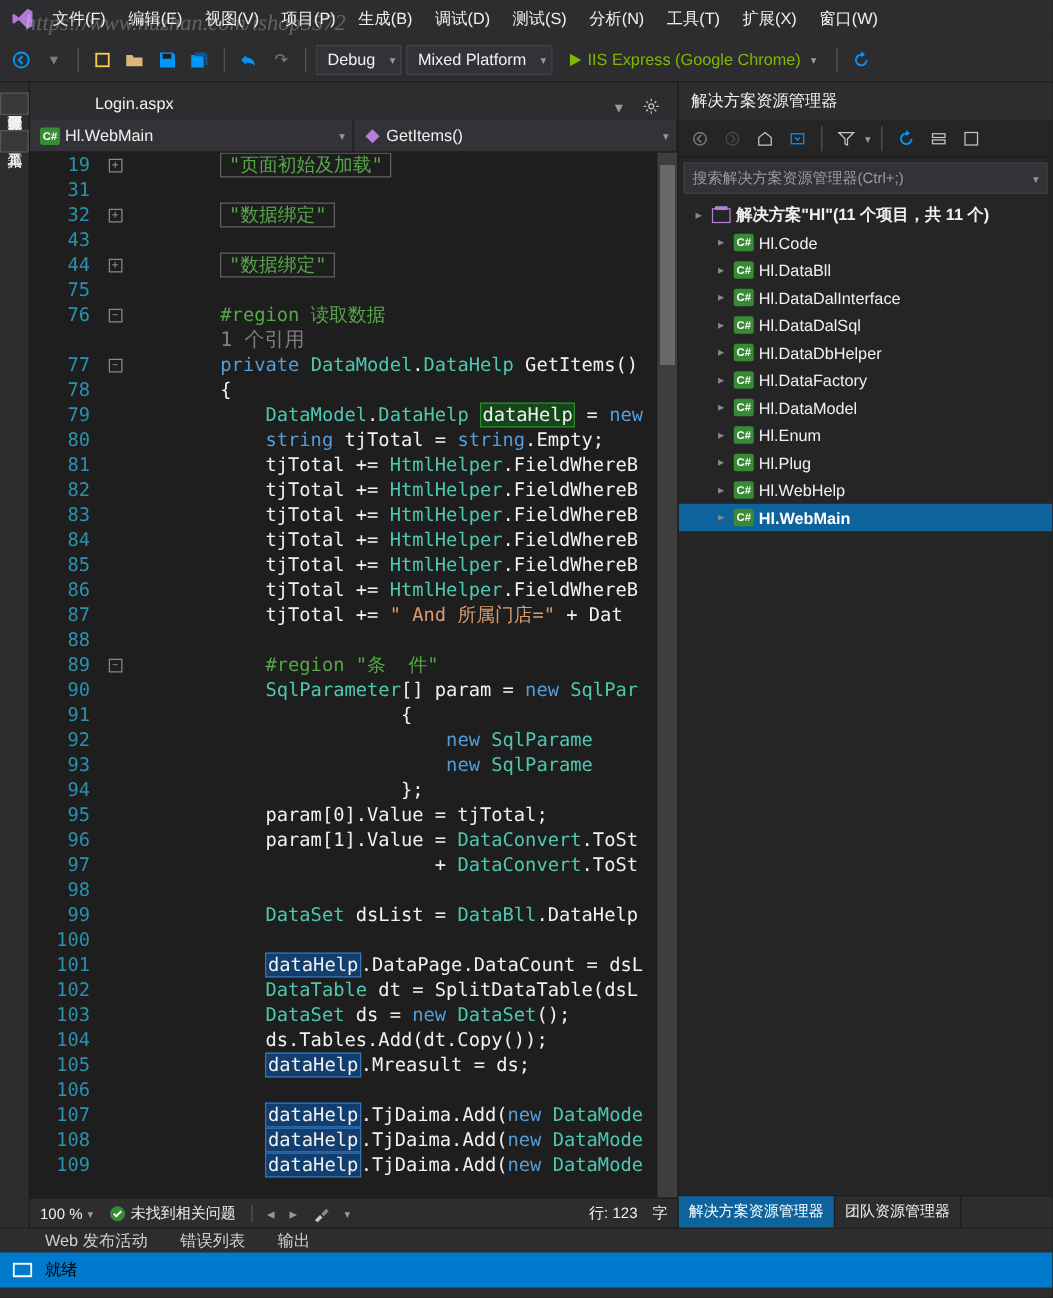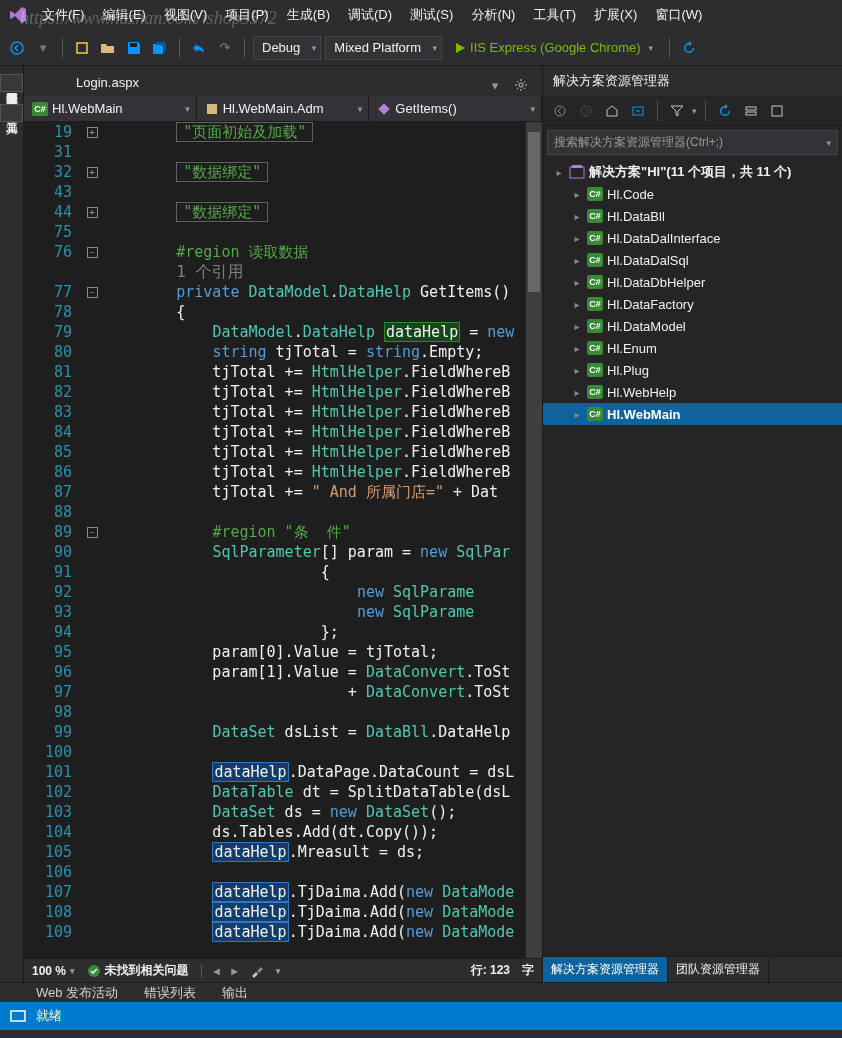--- a/index.html
+++ b/index.html
@@ -85,21 +85,21 @@
 .type { color: #4ec9b0; text-align: center; }
 .str { color: #d69d72; }
 .comment { color: #57a64a; }
 .hl { background: #113d6f; border: 1px solid #3676b8; padding: 0 1px; }
 .hl-green { background: #14461a; border: 1px solid #2d8a2d; padding: 0 1px; }
 .ref-hint { color: #7f7f7f; font-size: 16px; }
 .scrollbar-v { width: 16px; background: #3e3e3e; position: relative; }
 .sb-thumb { position: absolute; left: 2px; right: 2px; top: 10px; height: 160px; background: #686868; }
 .editor-status {
   height: 24px; background: #2d2d30; border-top: 1px solid #1c1c1c;
-  display: flex; align-items: center; gap: 12px; padding: 0 8px; font-size: 12px; font-weight: bold;
+  display: flex; align-items: center; gap: 12px; padding: 0 8px; font-size: 12px;
 }
 .zoom-combo { display: flex; align-items: center; gap: 4px; }
 .no-issues { display: flex; align-items: center; gap: 4px; }
 .solution-pane { width: 300px; background: #252526; border-left: 1px solid #1c1c1c; display: flex; flex-direction: column; }
 .pane-title { height: 30px; padding: 6px 10px; background: #2d2d30; font-size: 13px; }
 .pane-toolbar { height: 30px; display: flex; align-items: center; padding: 0 6px; gap: 4px; border-bottom: 1px solid #1c1c1c; }
 .search-box {
   margin: 4px; background: #333337; border: 1px solid #434346;
   padding: 3px 6px; font-size: 12px; color: #999;
   display: flex; align-items: center; justify-content: space-between;
@@ -116,21 +116,21 @@
 .sln-icon { width: 16px; height: 16px; }
 .pane-tabs { height: 26px; display: flex; background: #2d2d30; border-top: 1px solid #1c1c1c; }
 .pane-tab { padding: 4px 8px; font-size: 12px; cursor: pointer; border-right: 1px solid #1c1c1c; }
 .pane-tab.active { background: #0e639c; color: #fff; }
 .bottom-tabs {
   height: 20px; background: #2d2d30; display: flex; align-items: center;
   padding-left: 30px; gap: 14px; font-size: 13px; border-top: 1px solid #1c1c1c;
 }
 .bot-tab { padding: 4px 6px; cursor: pointer; color: #d0d0d0; }
 .status-bar {
-  height: 28px; background: #007acc; color: #fef9c3;
+  height: 28px; background: #007acc; color: #000000;
   display: flex; align-items: center; padding: 0 10px; gap: 10px; font-size: 13px;
 }
 svg { display: block; }
 </style>
 </head>
 <body>
 
 <div class="watermark">https://www.huzhan.com/ishop3572</div>
 
 <div class="menubar">
@@ -231,26 +231,20 @@
               <path d="M7 1v2M7 11v2M1 7h2M11 7h2M3 3l1.4 1.4M9.6 9.6L11 11M3 11l1.4-1.4M9.6 4.4L11 3" stroke="#c5c5c5"></path>
             </svg>
           </div>
       </div>
     </div>
 
     <div class="nav-combos">
       <div class="nav-combo">
         <span class="proj-icon">C#</span>
         <span>Hl.WebMain</span>
-      </div>
-      <div class="nav-combo">
-        <svg width="14" height="14">
-            <rect x="2" y="2" width="10" height="10" fill="#d7ba7d"></rect>
-          </svg>
-        <span>Hl.WebMain.Adm</span>
       </div>
       <div class="nav-combo">
         <svg width="14" height="14">
             <rect x="3" y="3" width="8" height="8" fill="#b180d7" transform="rotate(45 7 7)"></rect>
           </svg>
         <span>GetItems()</span>
       </div>
     </div>
 
     <div class="code-area">

